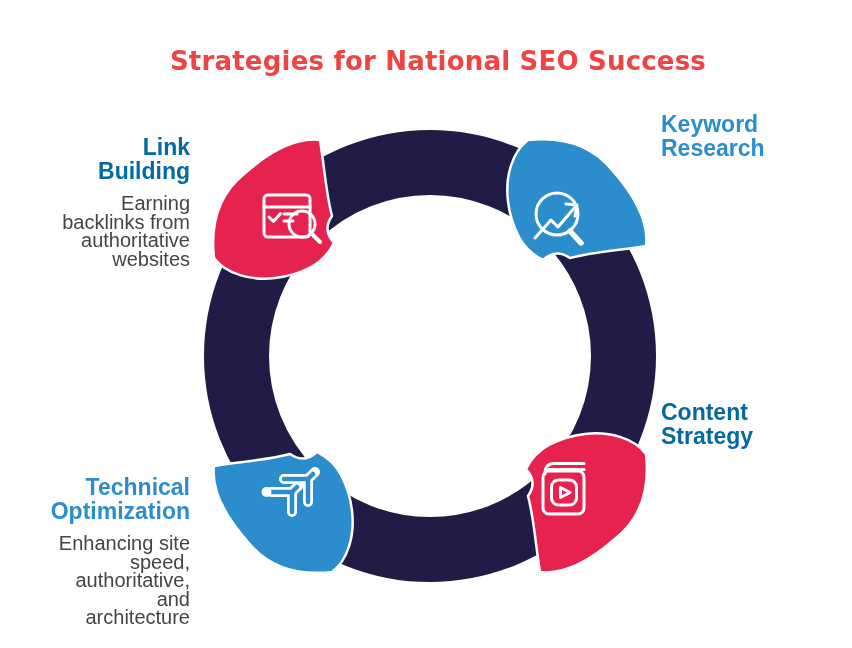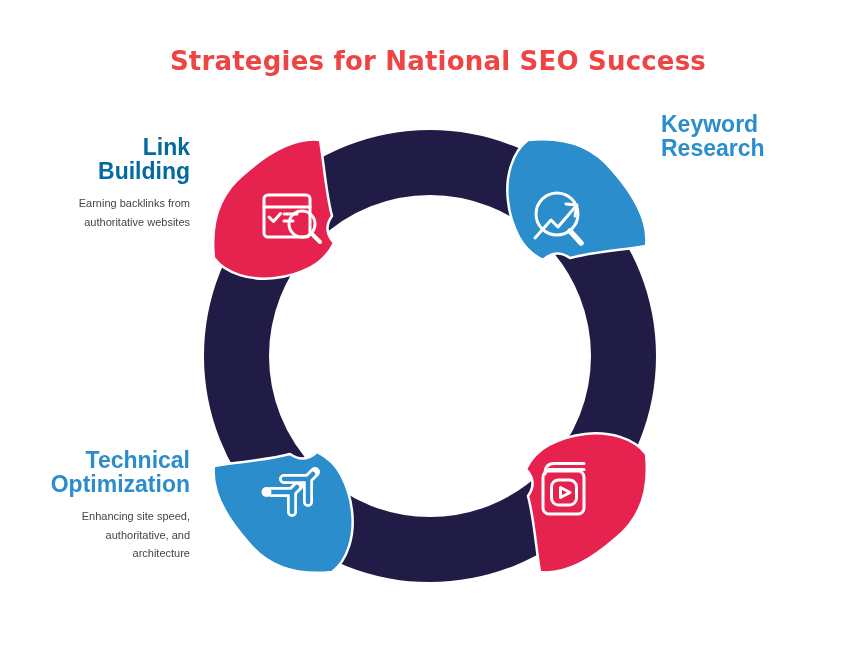--- a/index.html
+++ b/index.html
@@ -5,21 +5,21 @@
   html,body{margin:0;padding:0;background:#ffffff;}
   .stage{position:relative;width:852px;height:648px;background:#ffffff;overflow:hidden;
          font-family:"Liberation Sans",sans-serif;}
   .title{position:absolute;left:12px;top:46px;width:852px;text-align:center;
          font-family:"DejaVu Sans","Liberation Sans",sans-serif;
          font-size:26px;font-weight:bold;color:#ef4444;letter-spacing:.2px;}
   .diagram-svg{position:absolute;left:0;top:0;}
   .label-block{position:absolute;}
   .label-block h2{margin:0;font-size:23px;line-height:24px;font-weight:bold;
                   font-family:"Liberation Sans",sans-serif;}
-  .label-block p{margin:11px 0 0 0;font-size:11px;line-height:18.5px;color:#454545;}
+  .label-block p{margin:11px 0 0 0;font-size:20px;line-height:18.5px;color:#454545;}
   .align-right{text-align:right;}
   .align-left{text-align:left;}
   .accent-red{color:#0369a1;}
   .accent-blue{color:#2b8dcb;}
 </style>
 </head>
 <body>
 
 <div class="stage">
 
@@ -89,20 +89,21 @@
   <div class="label-block align-right" style="right:662px;top:135px;width:140px;">
     <h2 class="accent-red">Link Building</h2>
     <p>Earning backlinks from authoritative websites</p>
   </div>
 
   <div class="label-block align-left" style="left:661px;top:112px;width:140px;">
     <h2 class="accent-blue">Keyword Research</h2>
   </div>
 
   <div class="label-block align-left" style="left:661px;top:400px;width:140px;">
+    <h2 class="accent-red">Content Strategy</h2>
   </div>
 
-  <div class="label-block align-right" style="right:662px;top:448px;width:140px;">
+  <div class="label-block align-right" style="right:662px;top:475px;width:140px;">
     <h2 class="accent-blue">Technical Optimization</h2>
     <p>Enhancing site speed, authoritative, and architecture</p>
   </div>
 
 </div>
 
 </body></html>

